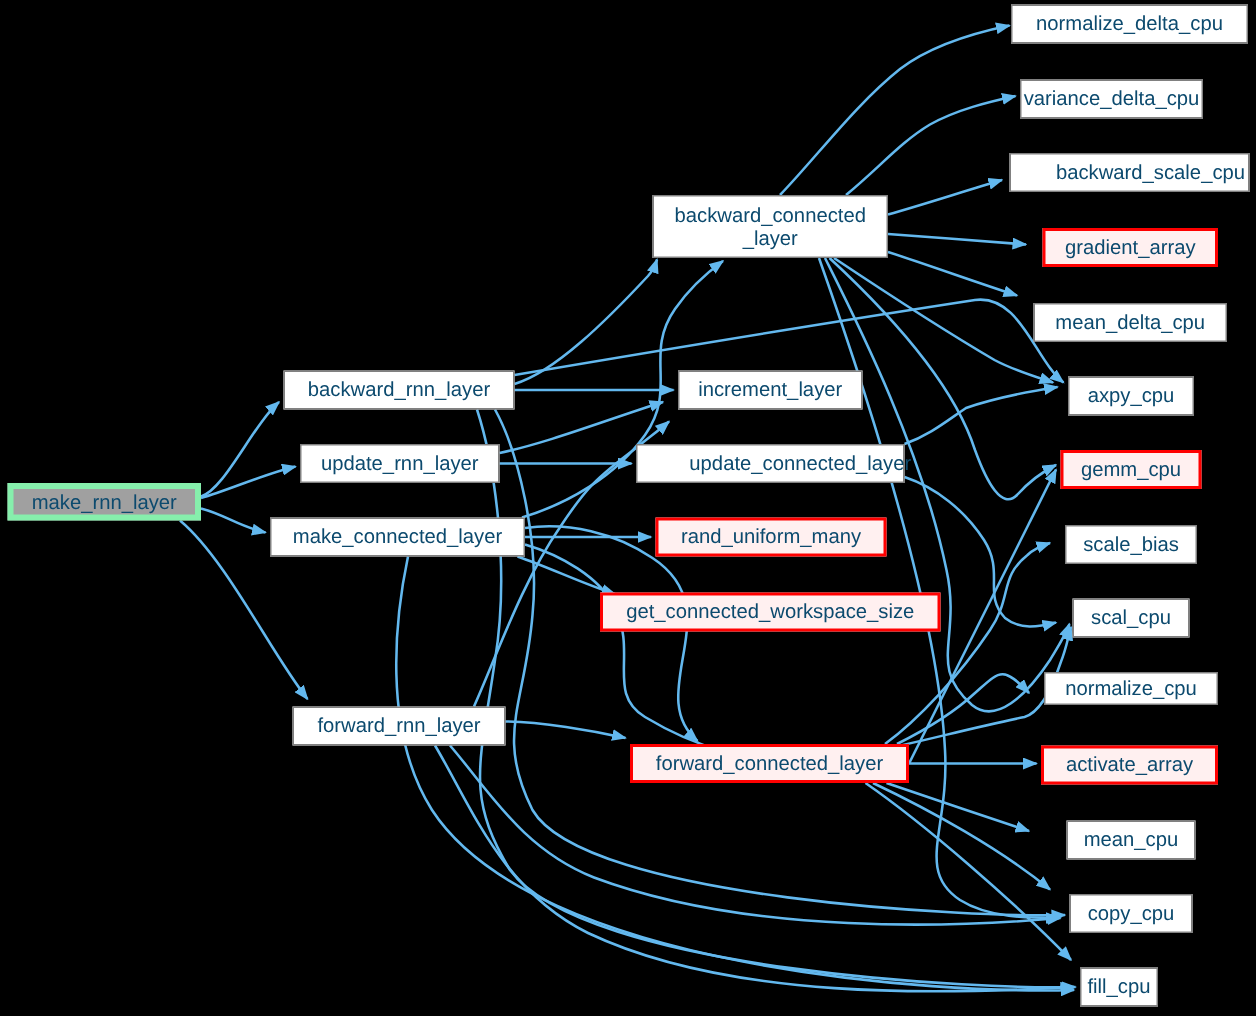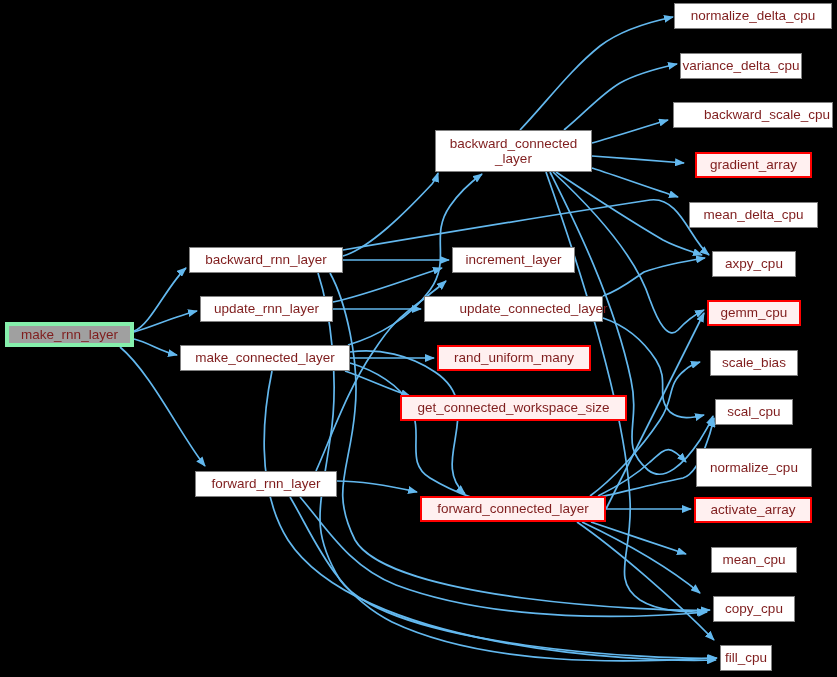--- a/index.html
+++ b/index.html
@@ -11,21 +11,21 @@
     font-family:"Liberation Sans", sans-serif;
   }
   svg.edges{position:absolute;left:0;top:0;width:837px;height:677px;}
   .node{
     position:absolute;
     box-sizing:border-box;
     display:flex;align-items:center;justify-content:center;
     text-align:center;
     font-size:13.5px;
     line-height:1.12;
-    color:#7f1d1d;
+    color:#0c4a6e;
     white-space:pre;
     letter-spacing:0px;
   }
   .node.plain{background:#ffffff;border:1px solid #808080;}
   .node.root{background:#a0a0a0;border:4px solid #86efac;}
   .node.hot{background:#fff0f0;border:2px solid #ff0000;}
 </style>
 </head>
 <body>
 
@@ -93,19 +93,19 @@
       <div class="node hot" style="left: 420px; top: 496px; width: 186px; height: 26px;">forward_connected_layer</div>
       <div class="node plain" style="left: 674px; top: 3px; width: 158px; height: 26px;">normalize_delta_cpu</div>
       <div class="node plain" style="left: 680px; top: 53px; width: 122px; height: 26px;">variance_delta_cpu</div>
       <div class="node plain" style="left: 673px; top: 102px; width: 160px; height: 26px; padding-left: 28px;">backward_scale_cpu</div>
       <div class="node hot" style="left: 695px; top: 152px; width: 117px; height: 26px;">gradient_array</div>
       <div class="node plain" style="left: 689px; top: 202px; width: 129px; height: 26px;">mean_delta_cpu</div>
       <div class="node plain" style="left: 712px; top: 251px; width: 84px; height: 26px;">axpy_cpu</div>
       <div class="node hot" style="left: 707px; top: 300px; width: 94px; height: 26px;">gemm_cpu</div>
       <div class="node plain" style="left: 710px; top: 350px; width: 88px; height: 26px;">scale_bias</div>
       <div class="node plain" style="left: 715px; top: 399px; width: 78px; height: 26px;">scal_cpu</div>
-      <div class="node plain" style="left: 696px; top: 448px; width: 116px; height: 39px;">normalize_cpu</div>
+      <div class="node plain" style="left: 696px; top: 448px; width: 116px; height: 22px;">normalize_cpu</div>
       <div class="node hot" style="left: 694px; top: 497px; width: 118px; height: 26px;">activate_array</div>
       <div class="node plain" style="left: 711px; top: 547px; width: 86px; height: 26px;">mean_cpu</div>
       <div class="node plain" style="left: 713px; top: 596px; width: 82px; height: 26px;">copy_cpu</div>
       <div class="node plain" style="left: 720px; top: 645px; width: 52px; height: 26px;">fill_cpu</div>
     </div>
 </div>
 
 </body></html>

